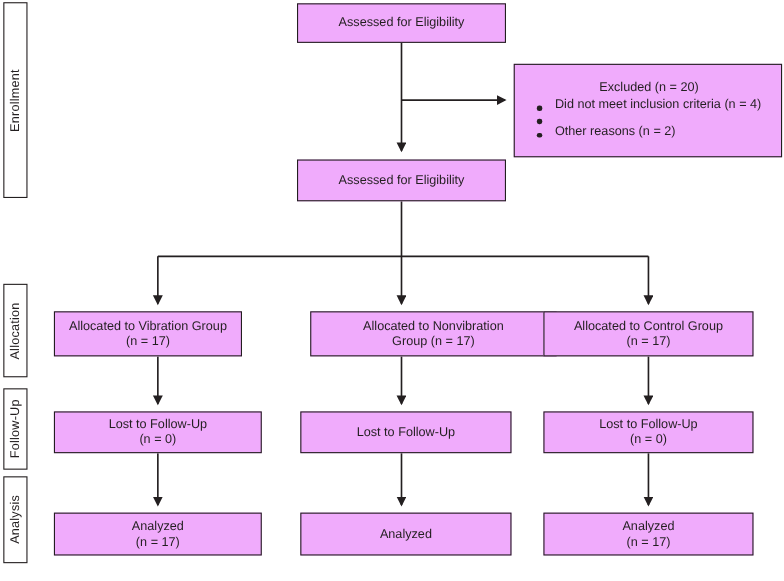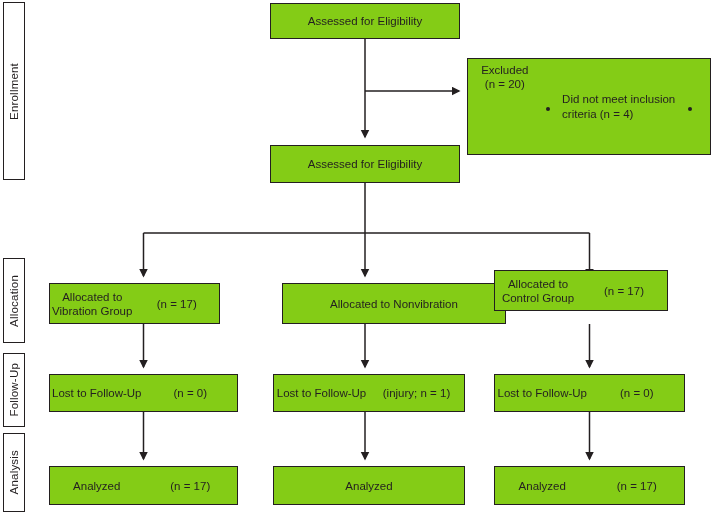--- a/index.html
+++ b/index.html
@@ -2,22 +2,22 @@
 <html><head>
 <meta charset="utf-8">
 <style>
   html,body{margin:0;padding:0;background:#ffffff;}
   .canvas{
     position:relative;width:713px;height:528px;background:#ffffff;
     font-family:"Liberation Sans",sans-serif;color:#231f20;overflow:hidden;
   }
   .lines{position:absolute;left:0;top:0;width:713px;height:528px;}
   .node{
-    position:absolute;box-sizing:border-box;border:1.6px solid #231f20;background:#84cc16;
-    display:flex;flex-direction:row;align-items:center;justify-content:center;
+    position:absolute;box-sizing:border-box;border:1.6px solid #231f20;background:#f0abfc;
+    display:flex;flex-direction:column;align-items:center;justify-content:center;
     text-align:center;font-size:11.5px;line-height:14px;
   }
   .node .nl{width:100%;}
   .excluded{align-items:stretch;justify-content:center;padding:4px 6px 4px 8px;}
   .excluded .ttl{text-align:center;margin-bottom:1px;}
   .bullet-row{display:flex;align-items:center;text-align:left;padding-left:12px;line-height:15px;}
   .dot{flex:0 0 auto;width:4.5px;height:4.5px;border-radius:50%;background:#231f20;margin:5px 12px 0 0;}
   .stage{
     position:absolute;left:3px;width:22px;box-sizing:border-box;border:1.6px solid #231f20;
     background:#ffffff;display:flex;align-items:center;justify-content:center;
@@ -62,54 +62,58 @@
     <span class="vtext">Follow-Up</span>
   </div>
   <div class="stage" style="top:433px;height:79px">
     <span class="vtext">Analysis</span>
   </div>
 
   <div class="node" style="left:270px;top:3px;width:190px;height:36px">
     <div class="nl">Assessed for Eligibility</div>
   </div>
 
-  <div class="node excluded" style="left:467px;top:58px;width:244px;height:97px">
+  <div class="node excluded" style="left:467px;top:58px;width:244px;height:85px">
     <div class="ttl">Excluded (n = 20)</div>
     <div class="bullet-row">
       <span class="dot"></span>
       <span>Did not meet inclusion criteria (n = 4)</span>
     </div>
     <div class="bullet-row">
       <span class="dot"></span>
+    </div>
+    <div class="bullet-row">
+      <span class="dot"></span>
+      <span>Other reasons (n = 2)</span>
     </div>
   </div>
 
   <div class="node" style="left:270px;top:145px;width:190px;height:38px">
     <div class="nl">Assessed for Eligibility</div>
   </div>
 
   <div class="node" style="left:49px;top:283px;width:171px;height:41px">
     <div class="nl">Allocated to Vibration Group</div>
     <div class="nl">(n = 17)</div>
   </div>
   <div class="node" style="left:282px;top:283px;width:224px;height:41px">
     <div class="nl">Allocated to Nonvibration</div>
+    <div class="nl">Group (n = 17)</div>
   </div>
-  <div class="node" style="left:494px;top:270px;width:174px;height:41px">
+  <div class="node" style="left:494px;top:283px;width:191px;height:41px">
     <div class="nl">Allocated to Control Group</div>
     <div class="nl">(n = 17)</div>
   </div>
 
   <div class="node" style="left:49px;top:374px;width:189px;height:38px">
     <div class="nl">Lost to Follow-Up</div>
     <div class="nl">(n = 0)</div>
   </div>
   <div class="node" style="left:273px;top:374px;width:192px;height:38px">
     <div class="nl">Lost to Follow-Up</div>
-    <div class="nl">(injury; n = 1)</div>
   </div>
   <div class="node" style="left:494px;top:374px;width:191px;height:38px">
     <div class="nl">Lost to Follow-Up</div>
     <div class="nl">(n = 0)</div>
   </div>
 
   <div class="node" style="left:49px;top:466px;width:189px;height:39px">
     <div class="nl">Analyzed</div>
     <div class="nl">(n = 17)</div>
   </div>

